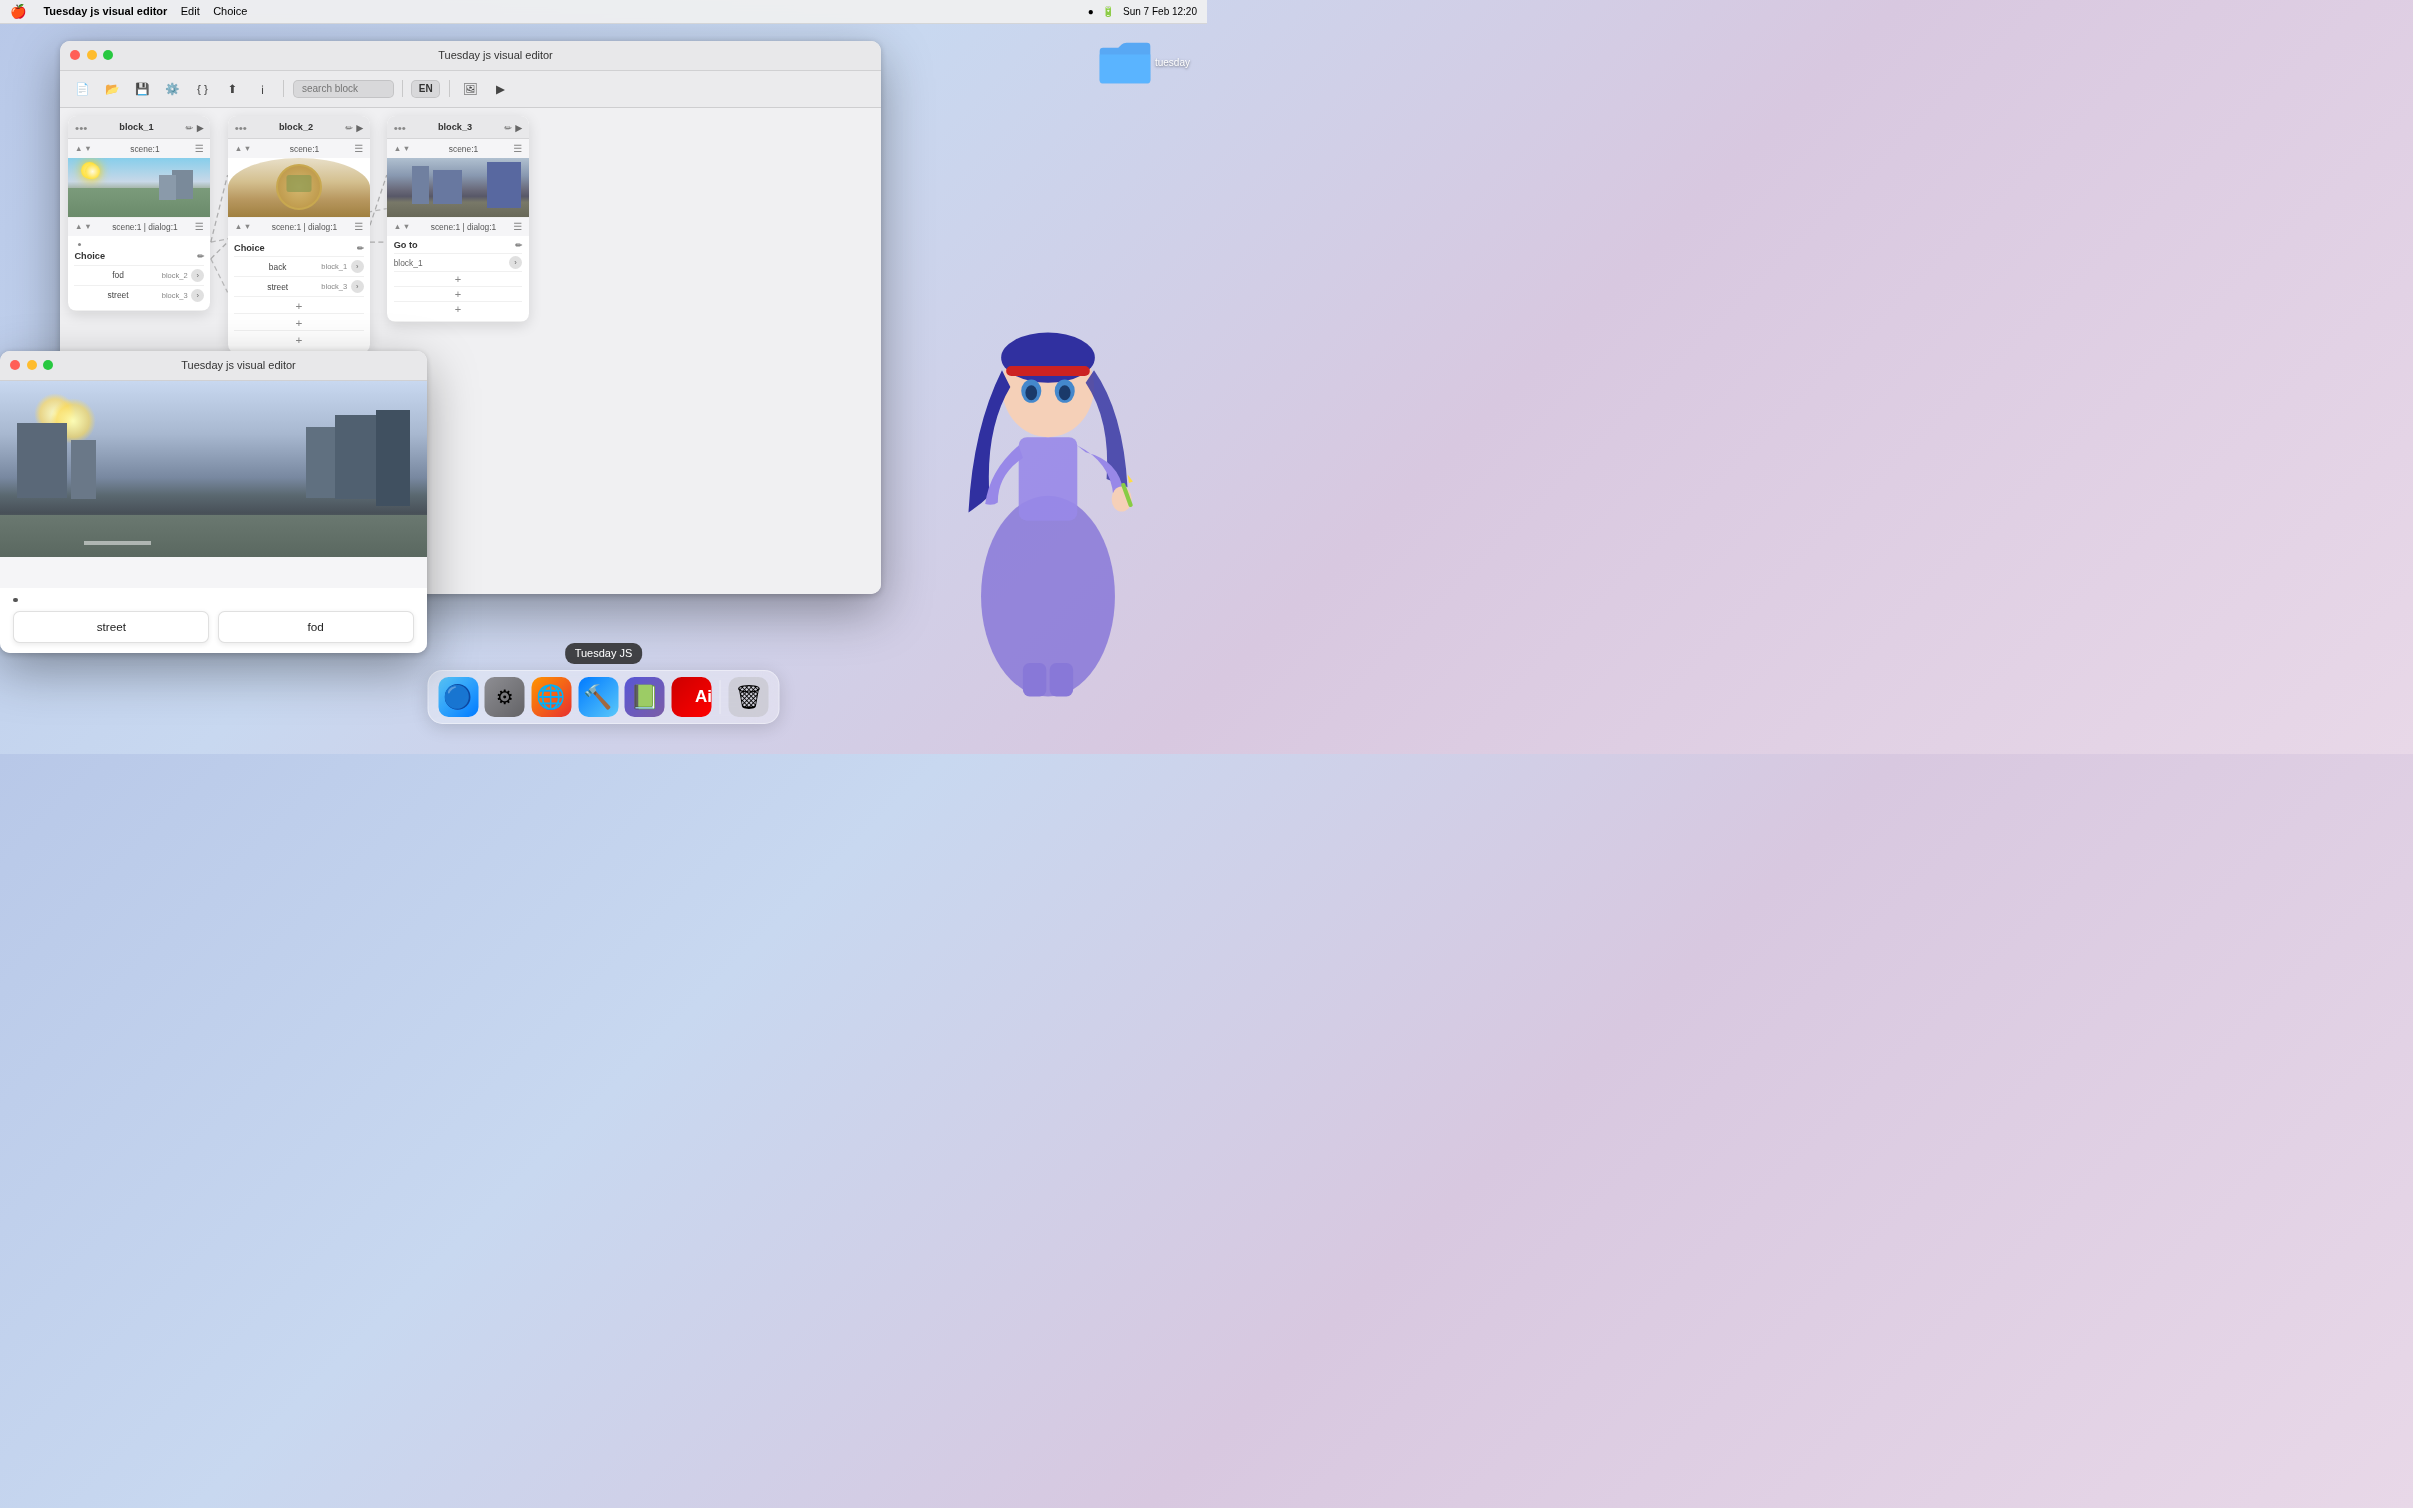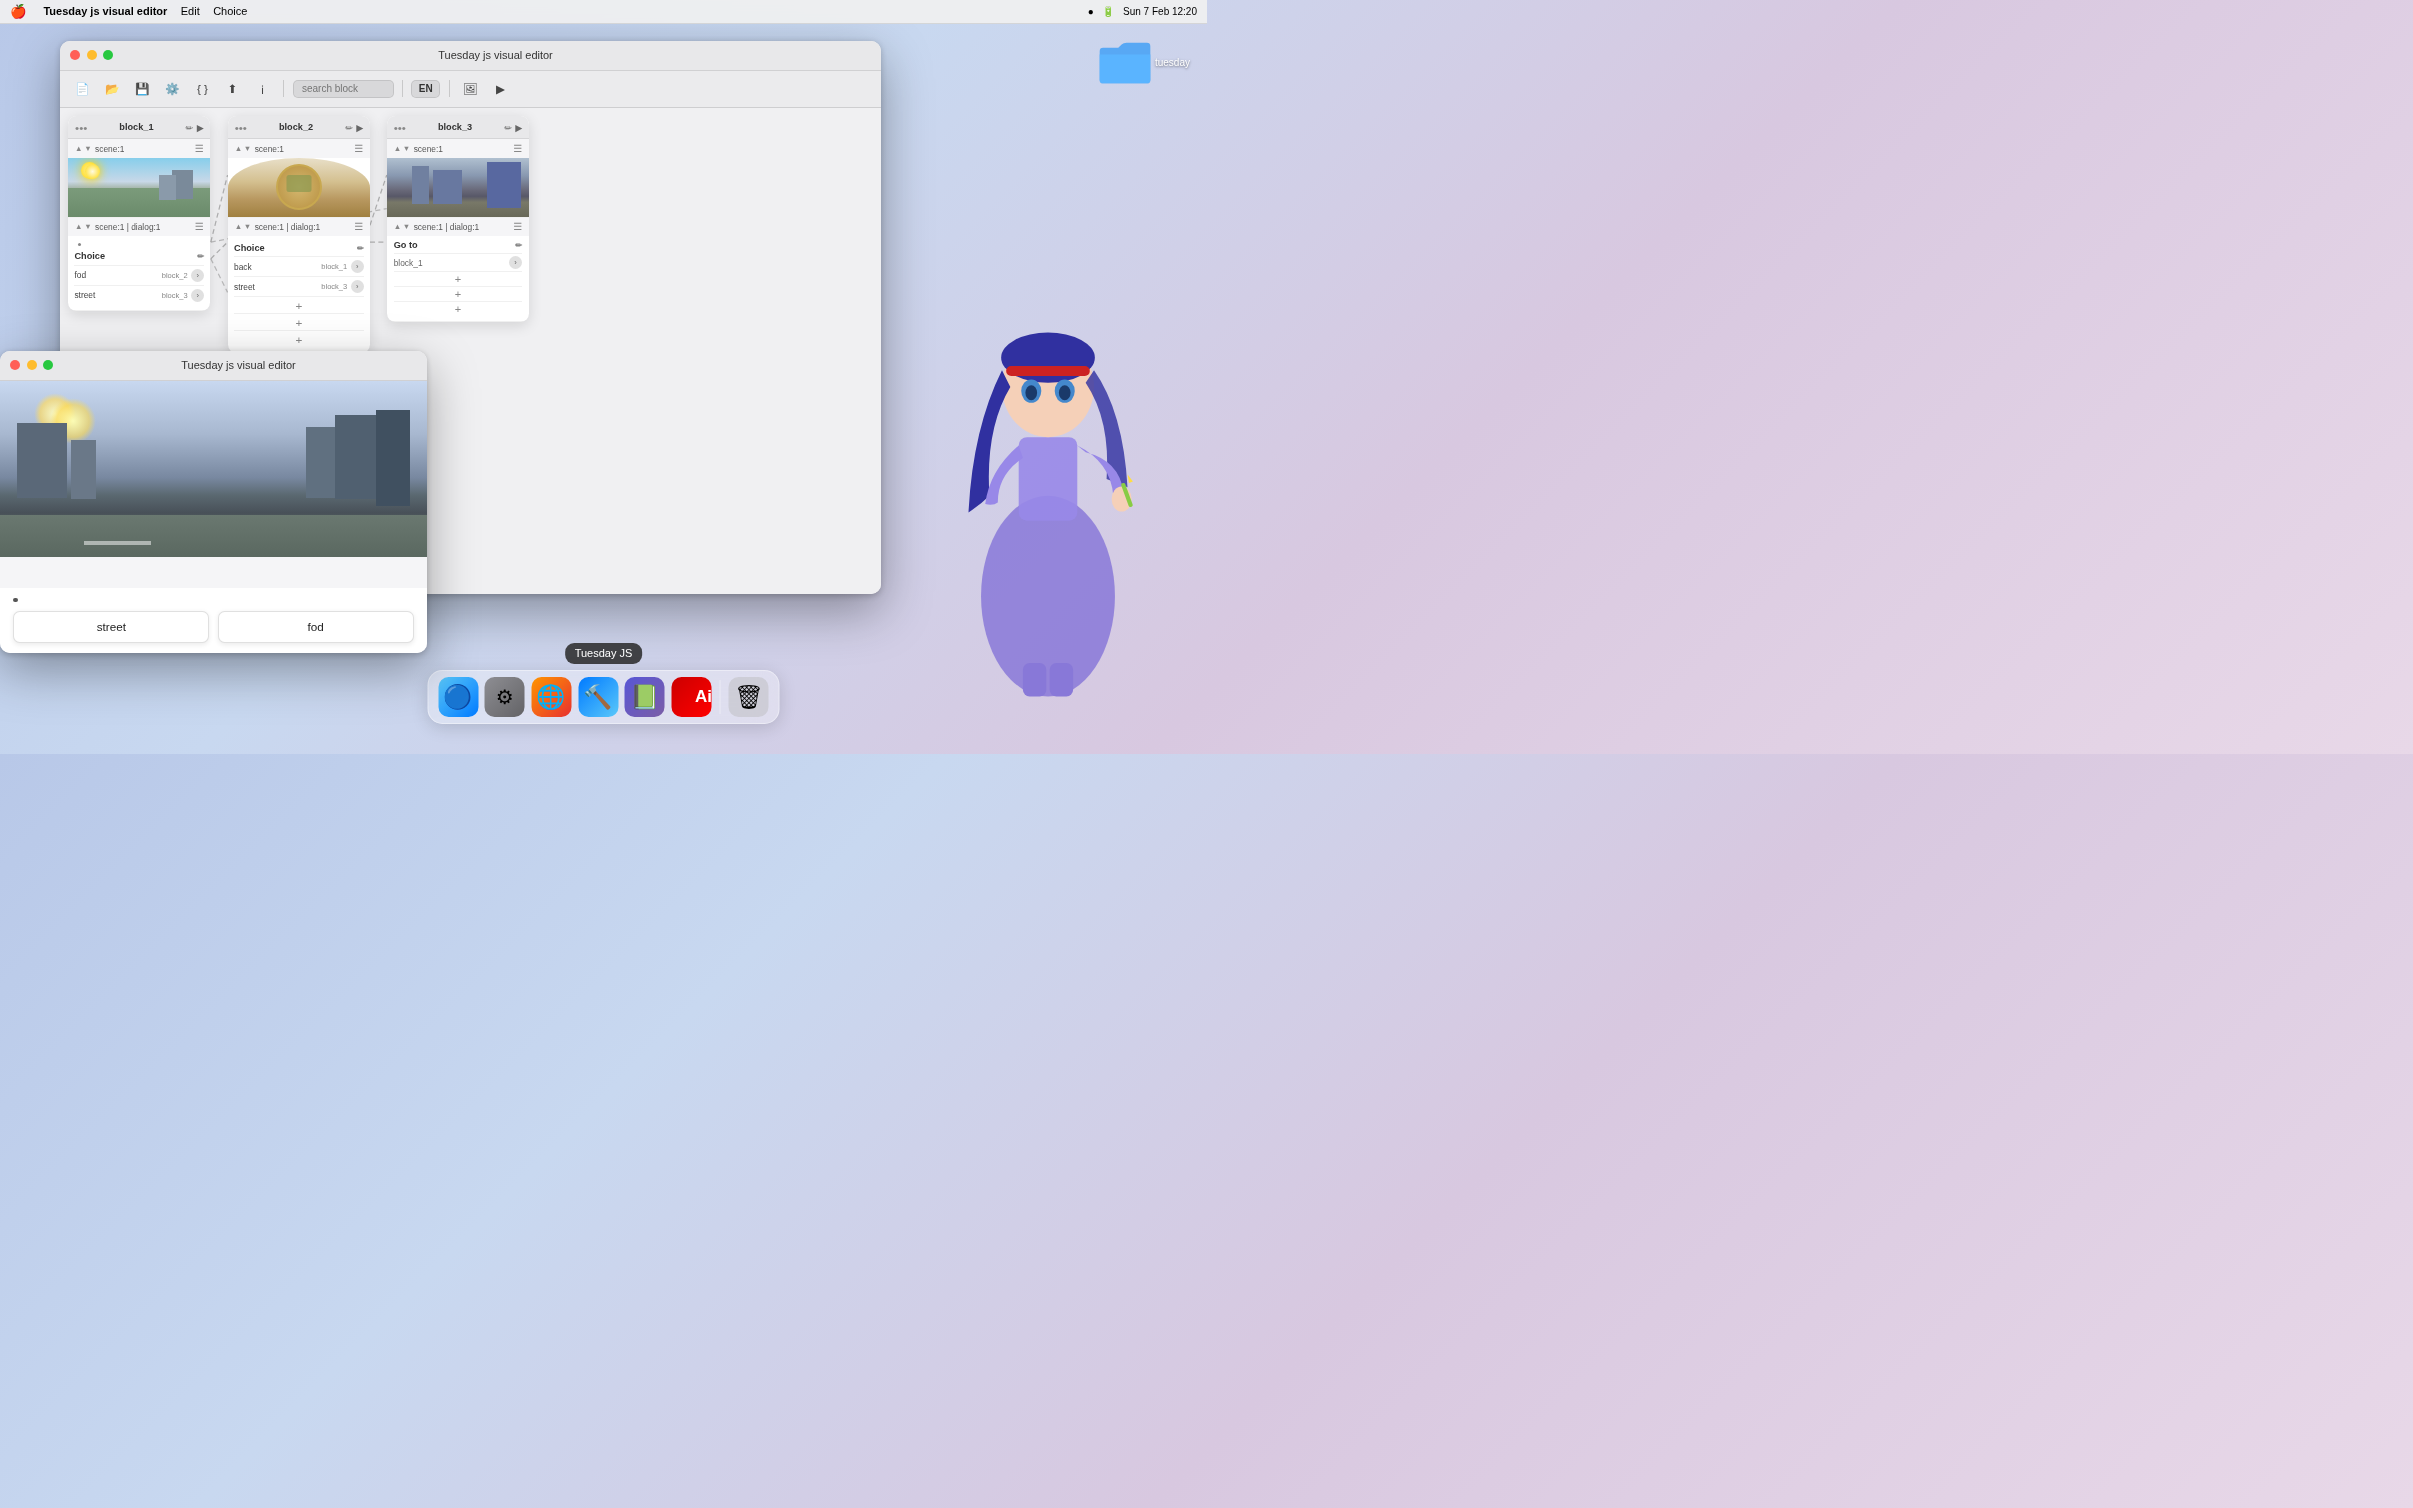--- a/index.html
+++ b/index.html
@@ -179,21 +179,21 @@
       border-bottom: 0.8px solid rgba(0,0,0,0.06);
     }
     .block-section-header {
       height: 18.4px;
       display: flex;
       align-items: center;
       padding: 0 6.7px;
       background: #f5f5f7;
     }
     .block-section-arrows { font-size: 7.5px; color: #888; display: flex; gap: 1.7px; }
-    .block-section-label { flex: 1; font-size: 8.4px; color: #555; margin-left: 3.4px; }
+    .block-section-label { flex: 1; text-align: center; font-size: 8.4px; color: #555; margin-left: 3.4px; }
     .block-section-menu { font-size: 10px; color: #888; cursor: pointer; }
 
     
     .img-street-sun {
       width: 100%;
       height: 59px;
       background: linear-gradient(180deg, #87ceeb 0%, #c8d8e8 40%, #8b9b7b 60%, #6b7b5b 100%);
       position: relative;
       overflow: hidden;
     }
@@ -246,20 +246,21 @@
     .choice-edit-icon { font-size: 8.4px; color: #888; cursor: pointer; }
 
     .choice-item {
       display: flex;
       align-items: center;
       justify-content: space-between;
       height: 20px;
       border-top: 0.8px solid rgba(0,0,0,0.06);
       font-size: 8.4px;
       color: #444;
+      text-align: center;
     }
     .choice-item-text { flex: 1; }
     .choice-item-target { color: #888; font-size: 7.5px; }
     .choice-item-arrow {
       width: 13.4px; height: 13.4px;
       background: #e0e0e0;
       border-radius: 50%;
       display: flex; align-items: center; justify-content: center;
       font-size: 7.5px;
       color: #666;

